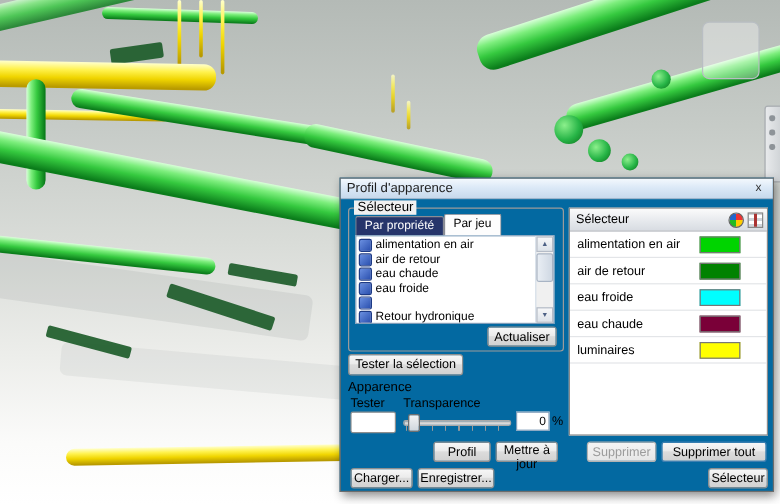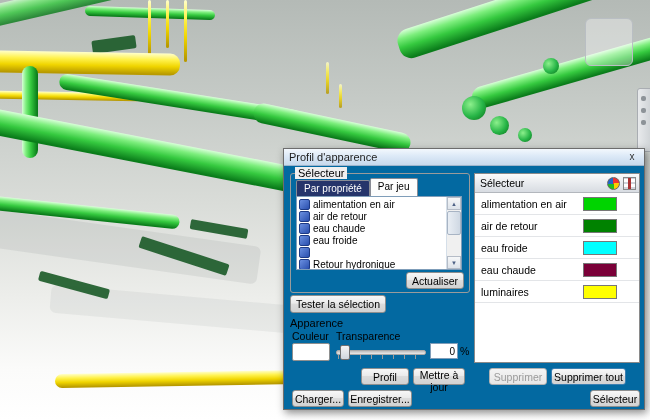--- a/index.html
+++ b/index.html
@@ -78,21 +78,21 @@
     repeating-linear-gradient(0deg,#cfd4da 0 2px,#fff 2px 5px);}
   .t-row{height:21px;display:flex;align-items:center;border-bottom:1px solid #e3e5e8;padding:0 4px 0 6px;font-size:10.5px;}
   .t-label{flex:1;white-space:nowrap;overflow:hidden;}
   .t-swatch{width:32px;height:12px;border:1px solid #777;flex:0 0 auto;}
   .t-val{width:18px;text-align:right;font-size:10px;flex:0 0 auto;}
 
   
   .b-add{position:absolute;left:77px;top:219px;width:48px;height:17px;}
   .b-upd{position:absolute;left:129px;top:219px;width:52px;height:17px;}
   .b-del{position:absolute;left:205px;top:219px;width:58px;height:17px;}
-  .b-delall{position:absolute;left:267px;top:219px;width:75px;height:17px;border-color:#3c7fb1;}
+  .b-delall{position:absolute;left:267px;top:219px;width:88px;height:17px;border-color:#3c7fb1;}
   .b-load{position:absolute;left:8px;top:241px;width:52px;height:17px;}
   .b-save{position:absolute;left:64px;top:241px;width:64px;height:17px;}
   .b-run{position:absolute;left:306px;top:241px;width:50px;height:17px;}
 </style>
 </head>
 <body>
 
 <div class="stage">
 
   <div class="viewport">
@@ -174,21 +174,21 @@
           <div class="sb-fill"></div>
           <div class="sb-btn">▼</div>
         </div>
       </div>
       <button class="btn refresh">Actualiser</button>
     </div>
 
     <button class="btn testbtn">Tester la sélection</button>
 
     <div class="app-title">Apparence</div>
-    <div class="lbl-couleur">Couleur</div>
+    <div class="lbl-couleur">Tester</div>
     <div class="lbl-transp">Transparence</div>
     <span class="color-swatch"></span>
     <div class="slider">
       <div class="slider-track"></div>
       <div class="slider-ticks"></div>
       <div class="slider-thumb"></div>
     </div>
     <input class="pct-input" value="0" style="">
     <span class="pct-lbl">%</span>
 

